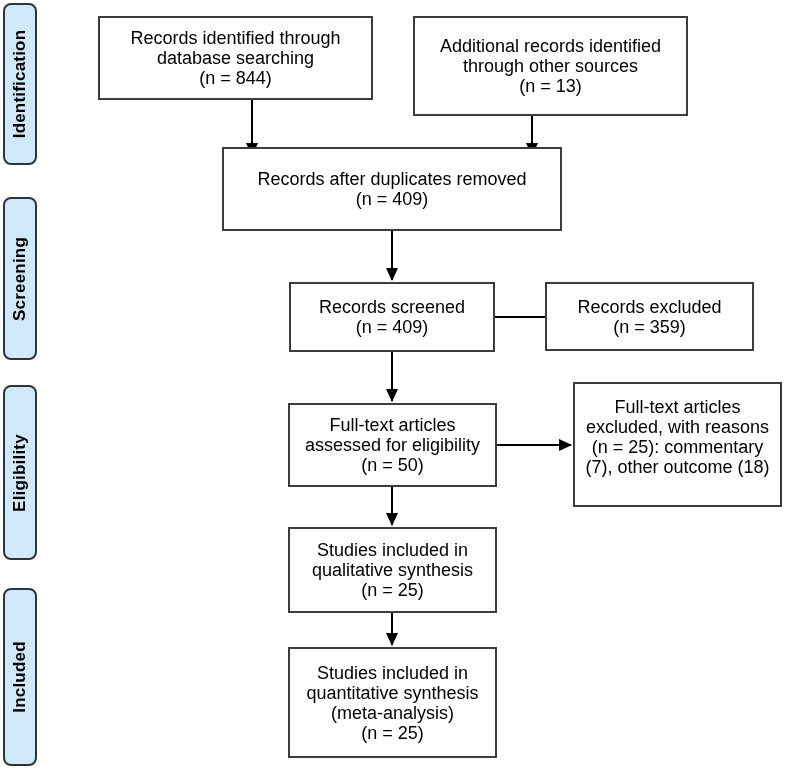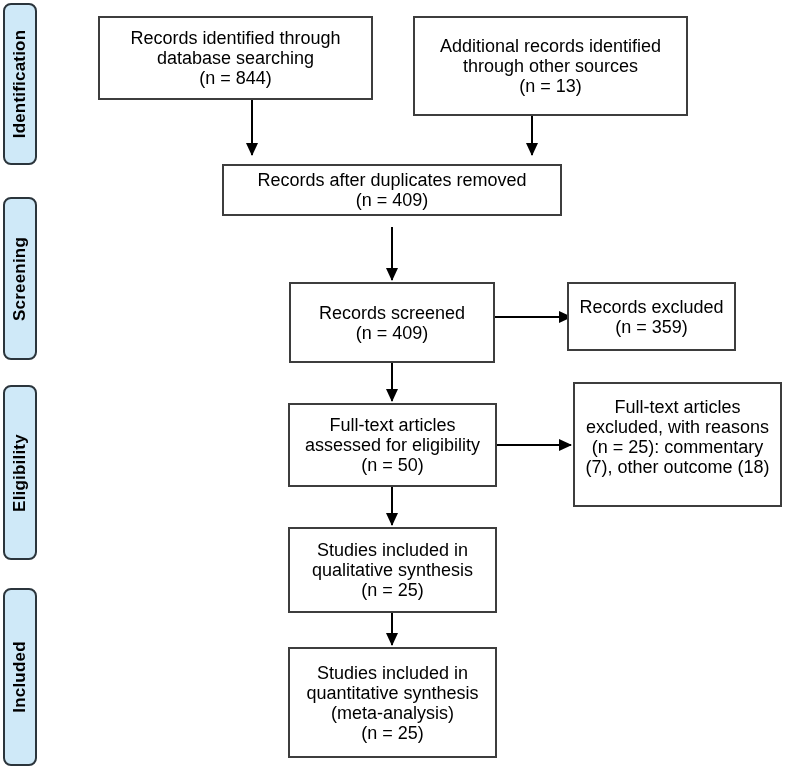--- a/index.html
+++ b/index.html
@@ -110,31 +110,31 @@
 database searching
 (n = 844)</span>
   </div>
 
   <div class="box" style="left:413px;top:16px;width:275px;height:100px">
     <span class="box-text">Additional records identified
 through other sources
 (n = 13)</span>
   </div>
 
-  <div class="box" style="left:222px;top:164px;width:340px;height:52px">
+  <div class="box" style="left:222px;top:147px;width:340px;height:84px">
     <span class="box-text">Records after duplicates removed
 (n = 409)</span>
   </div>
 
-  <div class="box" style="left:289px;top:282px;width:206px;height:81px">
+  <div class="box" style="left:289px;top:282px;width:206px;height:70px">
     <span class="box-text">Records screened
 (n = 409)</span>
   </div>
 
-  <div class="box" style="left:567px;top:282px;width:169px;height:69px">
+  <div class="box" style="left:545px;top:282px;width:209px;height:69px">
     <span class="box-text">Records excluded
 (n = 359)</span>
   </div>
 
   <div class="box" style="left:288px;top:403px;width:209px;height:84px">
     <span class="box-text">Full-text articles
 assessed for eligibility
 (n = 50)</span>
   </div>
 

